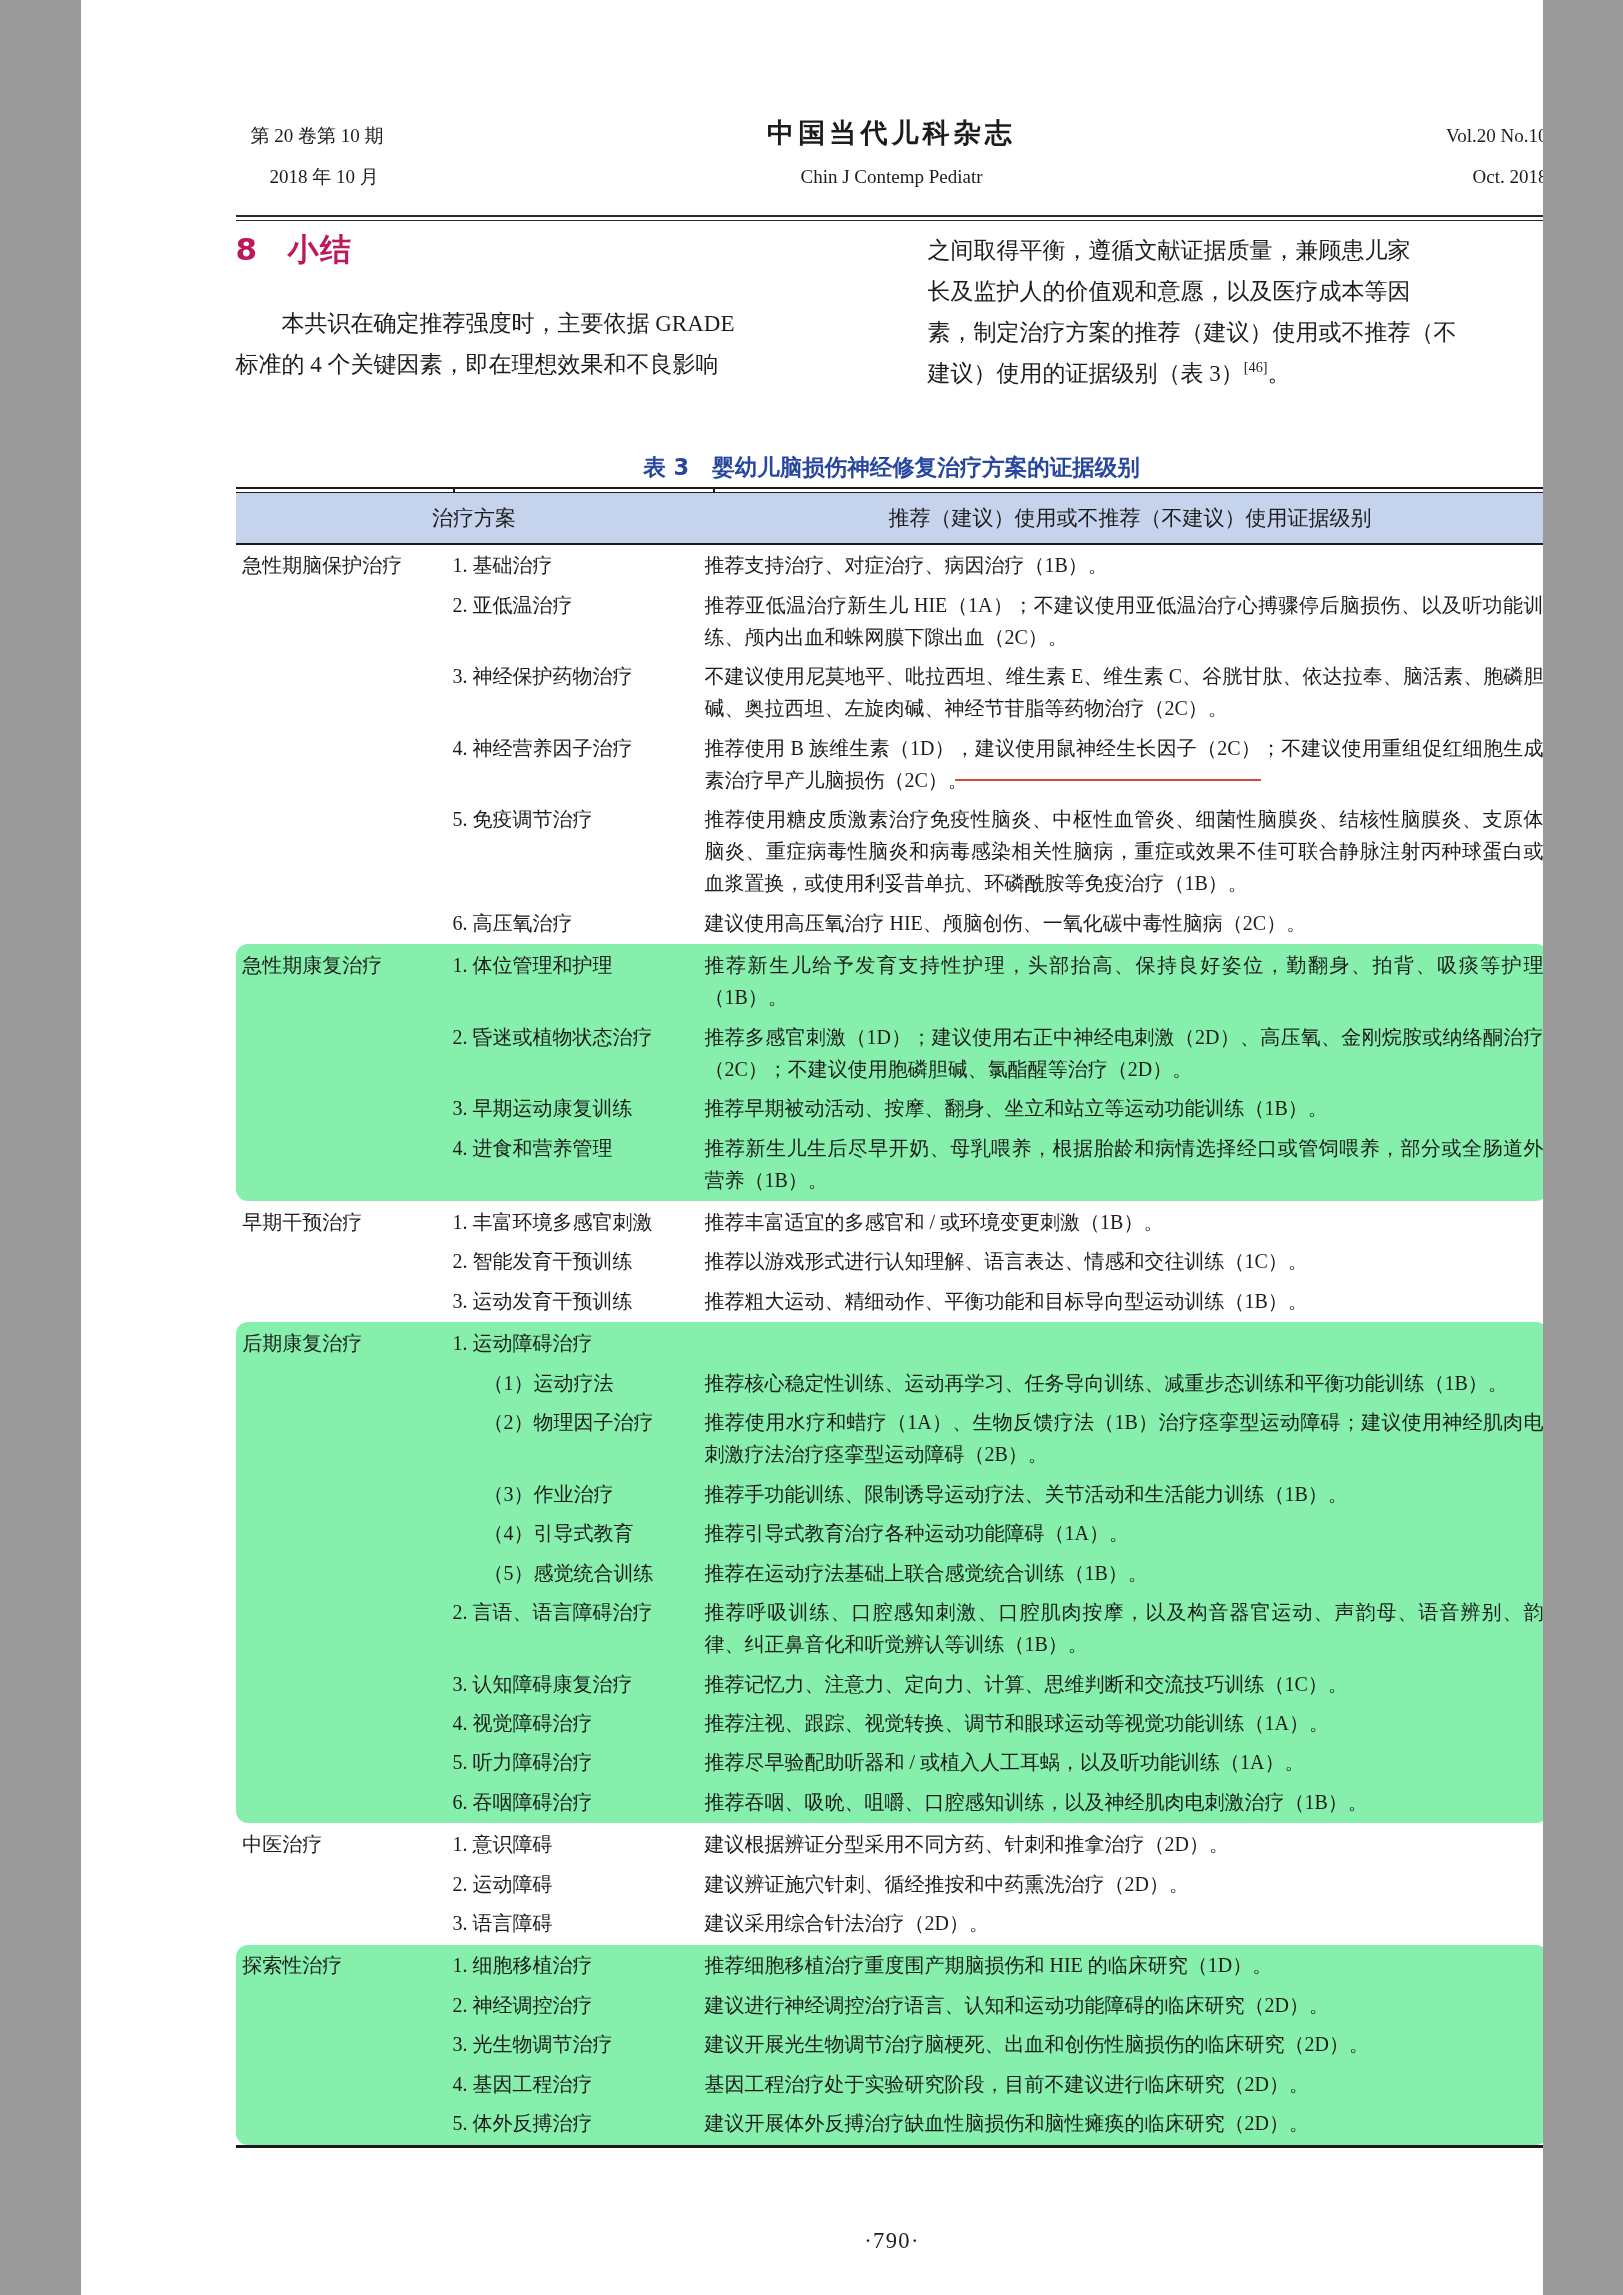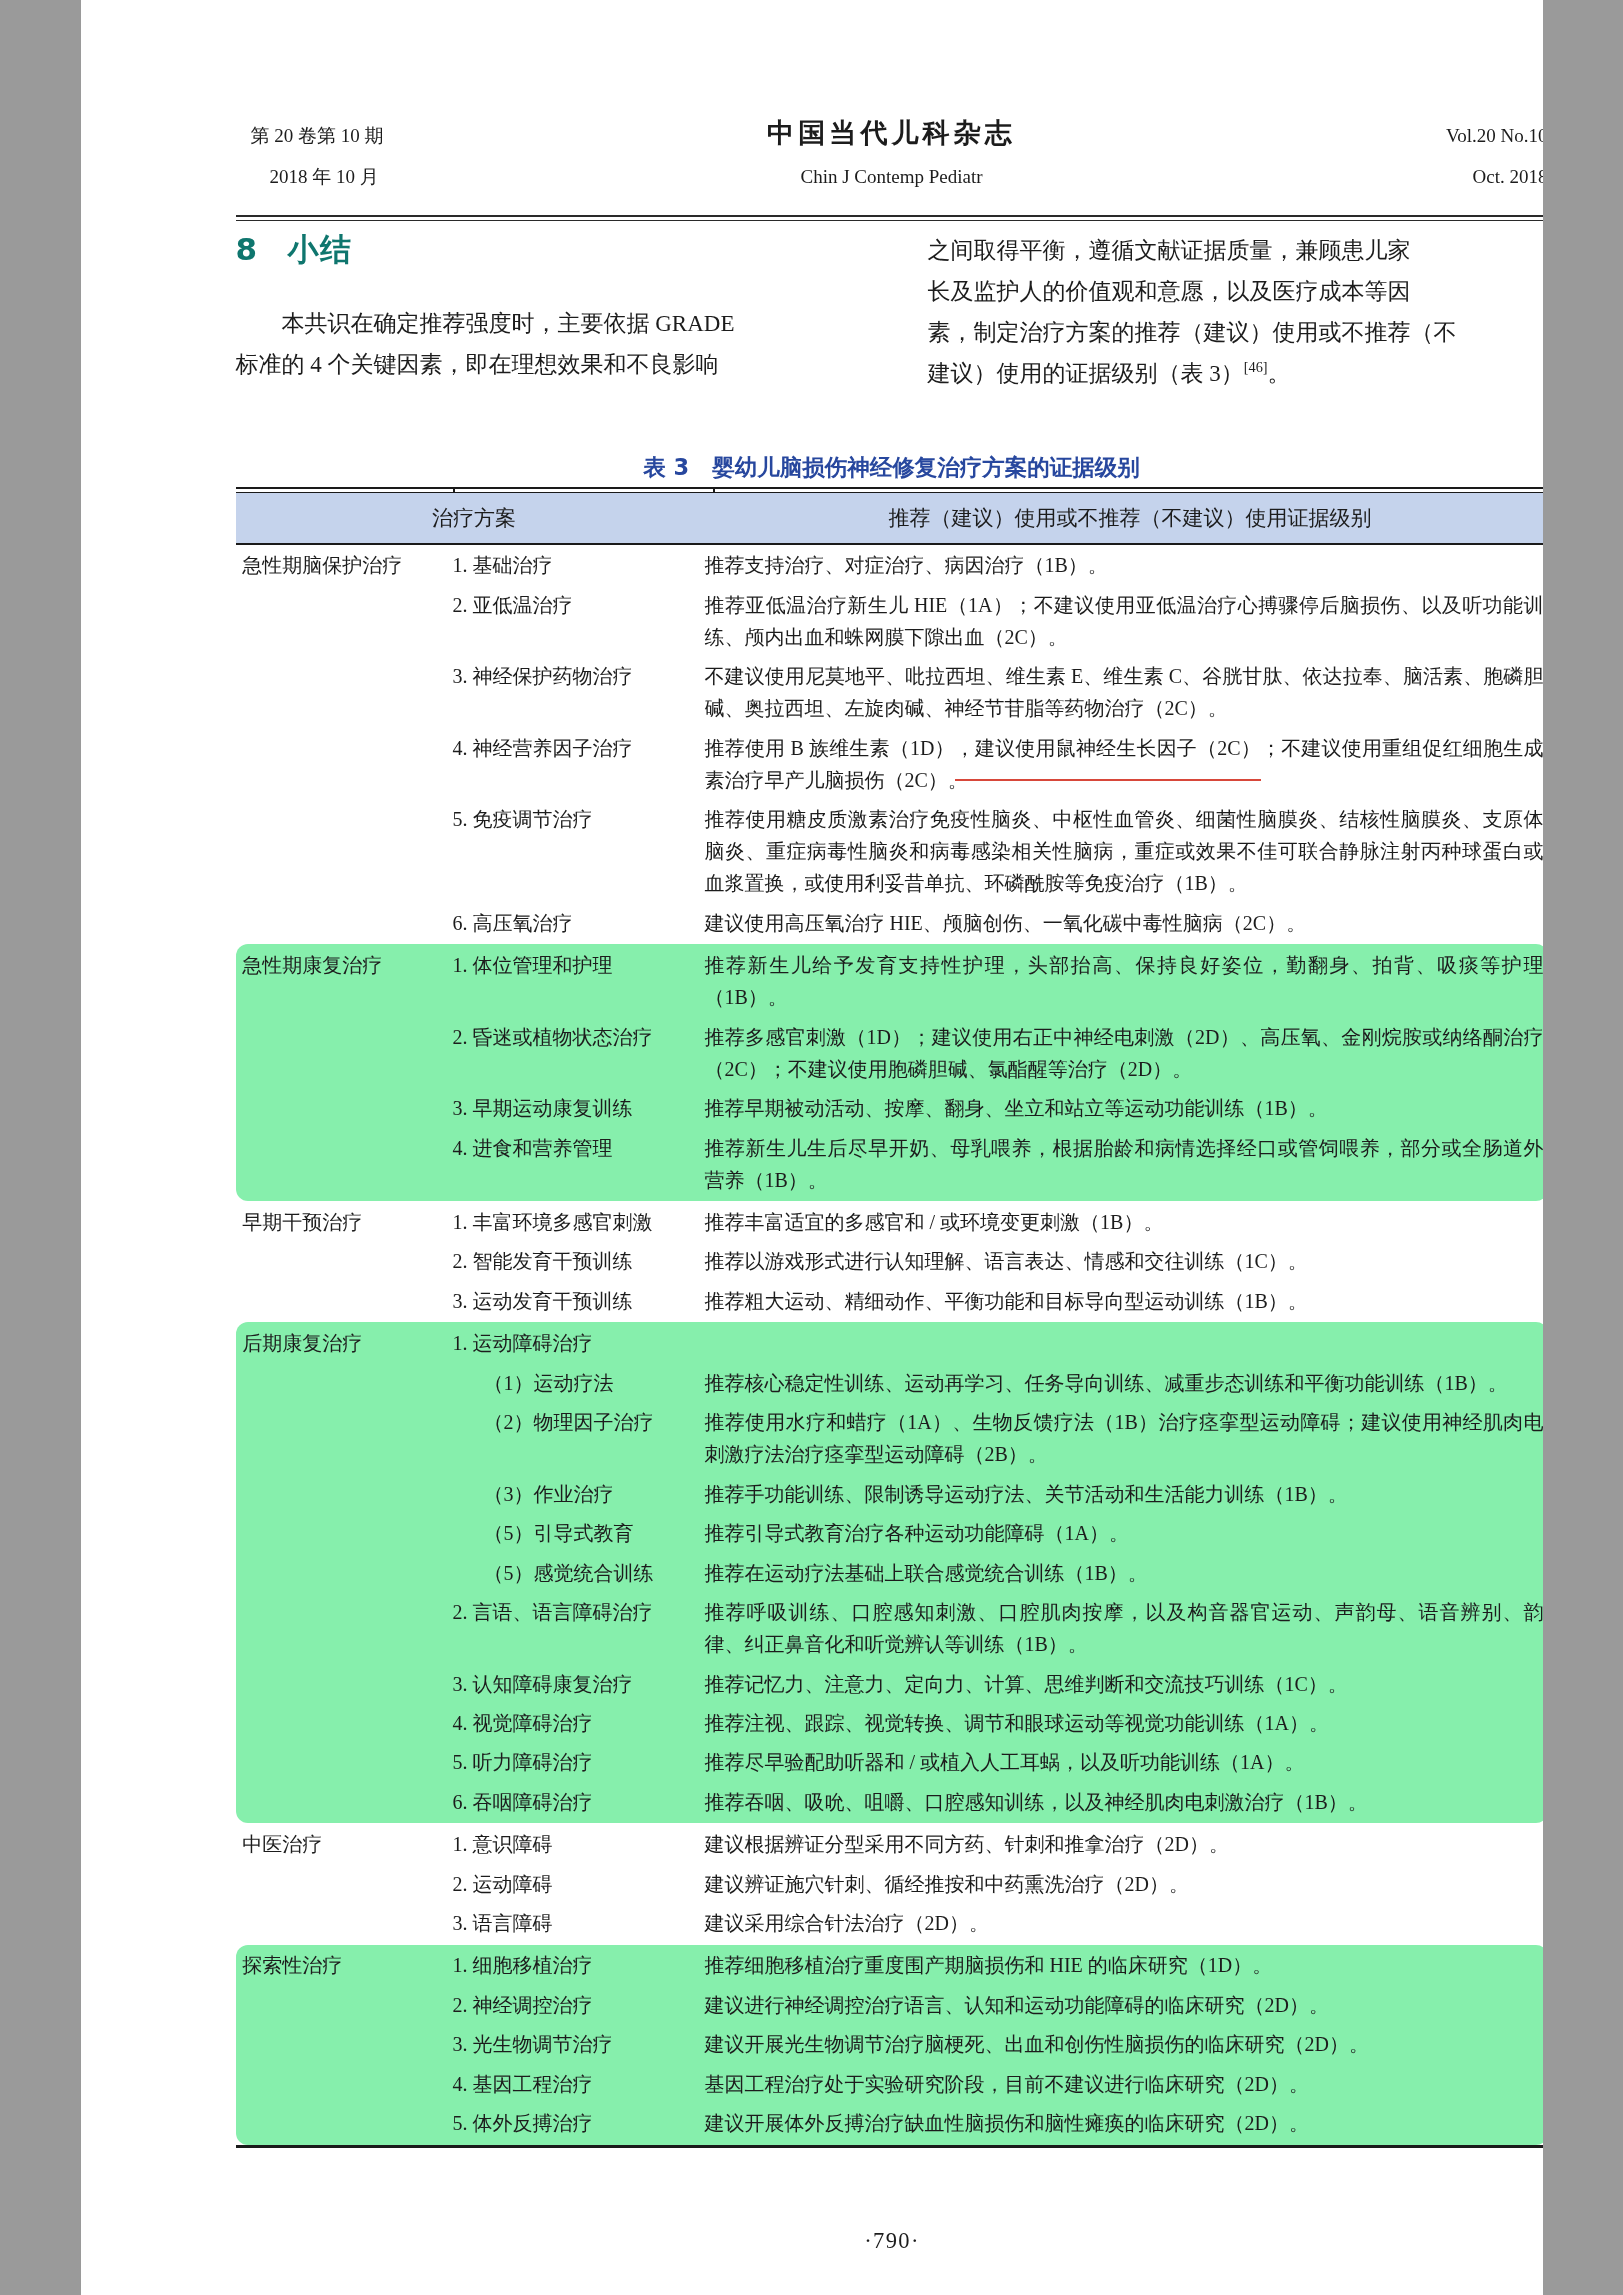--- a/index.html
+++ b/index.html
@@ -25,21 +25,21 @@
   .double-rule{
     position:absolute;top:215px;left:155px;width:1312px;height:2.7px;
     border-top:2px solid #2a2a2a;border-bottom:1.4px solid #2a2a2a;
   }
 
   
   .col-left{position:absolute;top:230px;left:155px;width:648px;}
   .col-right{position:absolute;top:230px;left:847px;width:634px;}
   .sec-heading{
     font-family:"DejaVu Sans","Liberation Sans",sans-serif;
-    font-weight:bold;color:#0f766e;font-size:31px;line-height:38px;
+    font-weight:bold;color:#be185d;font-size:31px;line-height:38px;
     letter-spacing:1.4px;
   }
   .sec-heading .sec-num{margin-right:29px;}
   .para-line{font-size:23px;line-height:41px;height:41px;white-space:nowrap;}
   .col-left .para-block{margin-top:35px;}
   .para-line.indent{text-indent:46px;}
   sup.ref{font-size:14.3px;vertical-align:super;line-height:0;}
 
   
   .table-title{
@@ -215,21 +215,21 @@
             <div class="cell-item sub">（2）物理因子治疗</div>
             <div class="cell-rec">推荐使用水疗和蜡疗（1A）、生物反馈疗法（1B）治疗痉挛型运动障碍；建议使用神经肌肉电刺激疗法治疗痉挛型运动障碍（2B）。</div>
           </div>
           <div class="t-row">
             <div class="cell-cat"></div>
             <div class="cell-item sub">（3）作业治疗</div>
             <div class="cell-rec">推荐手功能训练、限制诱导运动疗法、关节活动和生活能力训练（1B）。</div>
           </div>
           <div class="t-row">
             <div class="cell-cat"></div>
-            <div class="cell-item sub">（5）引导式教育</div>
+            <div class="cell-item sub">（4）引导式教育</div>
             <div class="cell-rec">推荐引导式教育治疗各种运动功能障碍（1A）。</div>
           </div>
           <div class="t-row">
             <div class="cell-cat"></div>
             <div class="cell-item sub">（5）感觉统合训练</div>
             <div class="cell-rec">推荐在运动疗法基础上联合感觉统合训练（1B）。</div>
           </div>
           <div class="t-row">
             <div class="cell-cat"></div>
             <div class="cell-item">2. 言语、语言障碍治疗</div>

